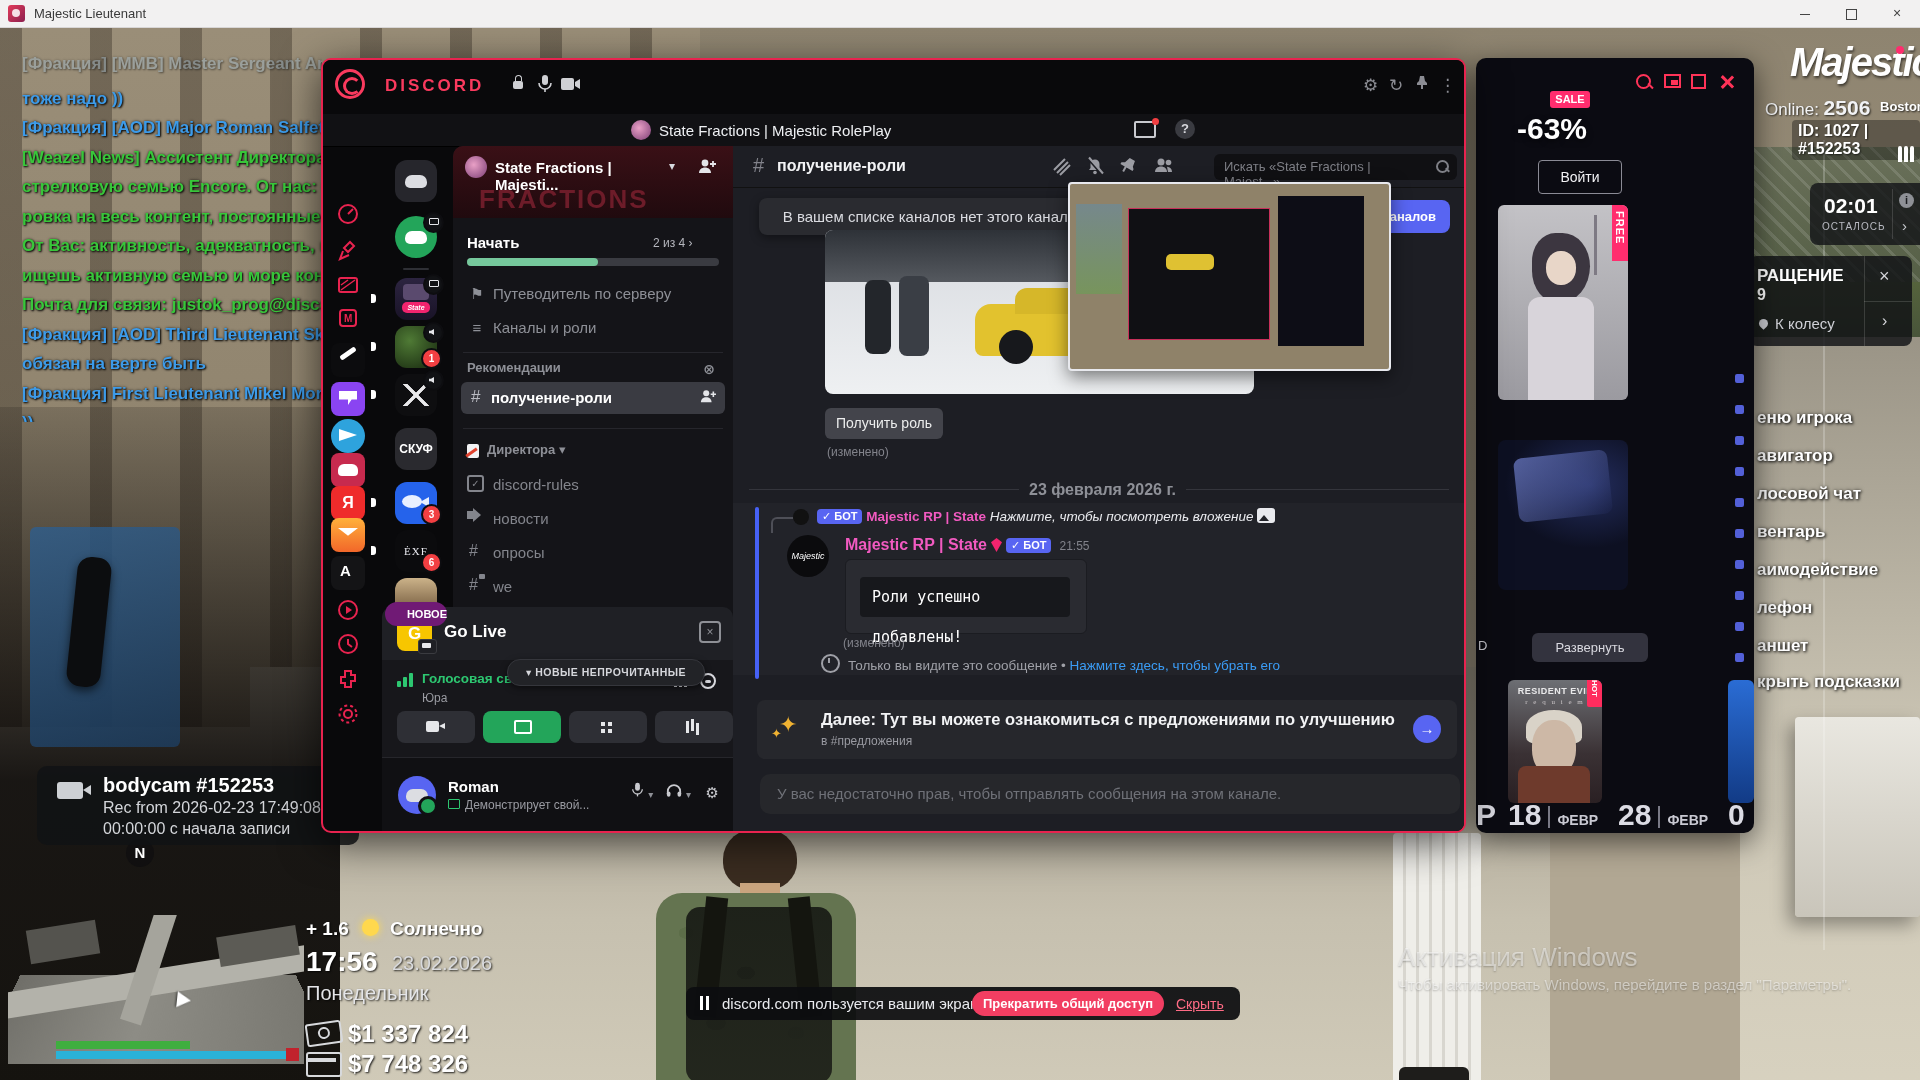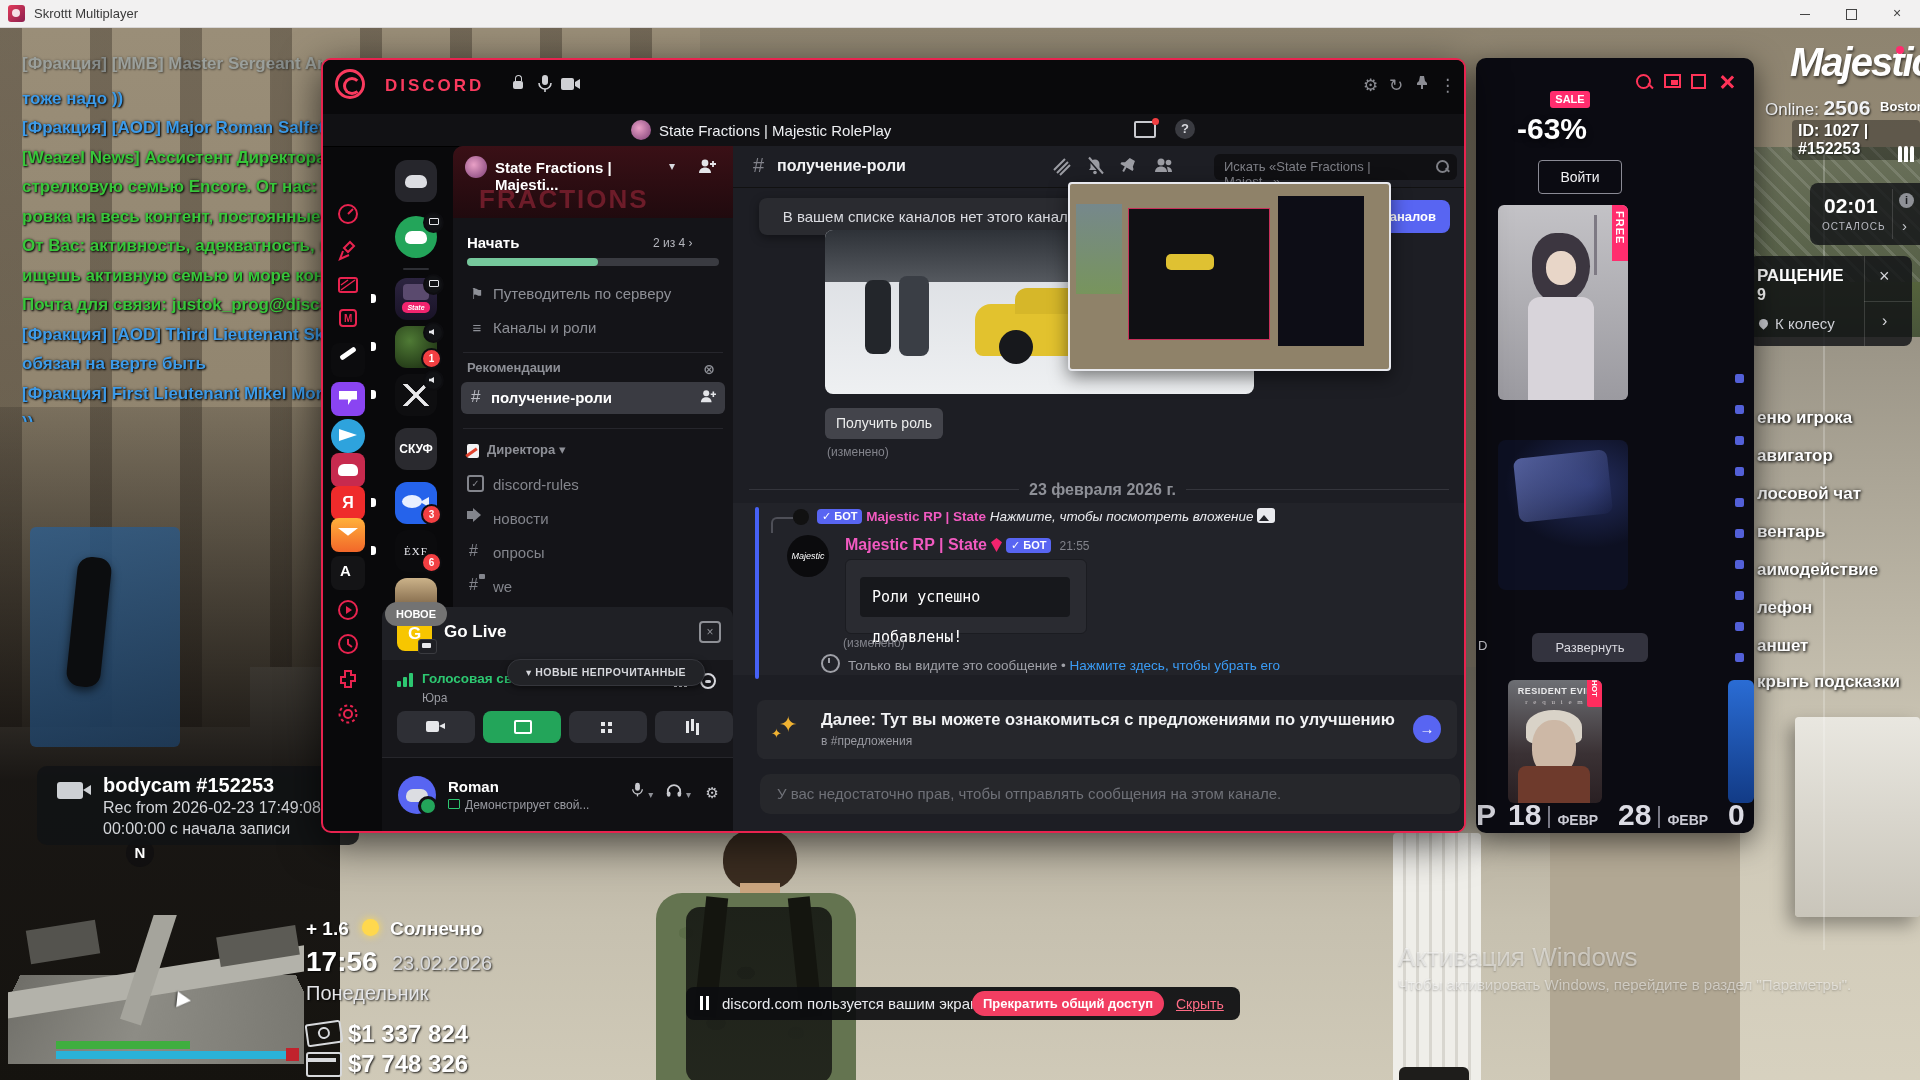--- a/index.html
+++ b/index.html
@@ -225,21 +225,21 @@
   .fishserv{background:#2563eb;}
   .fish{position:absolute;left:7px;top:13px;width:20px;height:13px;background:#e8f0ff;border-radius:50%;}
   .fish:after{content:"";position:absolute;right:-7px;top:2px;border-right:9px solid #e8f0ff;border-top:5px solid transparent;border-bottom:5px solid transparent;}
   .exfserv{background:#0b0b0d;color:#e9e9ef;font-size:11px;text-align:center;line-height:42px;font-family:"Liberation Serif",serif;letter-spacing:1px;}
   .hotelserv{background:linear-gradient(180deg,#cbb289,#7e6547 70%,#4e3c2a);}
   .badge-scr{position:absolute;width:17px;height:17px;border-radius:50%;background:#111215;border:2px solid #0d0d10;}
   .badge-scr:after{content:"";position:absolute;left:3.5px;top:4px;width:8px;height:5px;border:1.5px solid #e4e5e9;border-radius:1px;}
   .badge-spk{position:absolute;width:17px;height:17px;border-radius:50%;background:#111215;border:2px solid #0d0d10;}
   .badge-spk:after{content:"";position:absolute;left:4px;top:5px;width:5px;height:6px;background:#e4e5e9;clip-path:polygon(0 30%,40% 30%,100% 0,100% 100%,40% 70%,0 70%);}
   .badge-num{position:absolute;width:17px;height:17px;border-radius:50%;background:#f23f42;border:2px solid #0d0d10;color:#fff;font-size:10px;font-weight:bold;text-align:center;line-height:17px;}
-  .newpill{position:absolute;left:12px;width:62px;height:24px;background:#737373;border-radius:12px;color:#fff;font-weight:bold;font-size:11px;text-align:center;line-height:24px;z-index:2;}
+  .newpill{position:absolute;left:12px;width:62px;height:24px;background:#701a75;border-radius:12px;color:#fff;font-weight:bold;font-size:11px;text-align:right;line-height:24px;z-index:2;}
   .unreadnub{position:absolute;left:-2px;width:5px;height:9px;background:#fff;border-radius:0 3px 3px 0;}
 
   .sbar{position:absolute;left:130px;top:86px;width:280px;height:689px;background:#141418;border-radius:10px 0 0 0;overflow:hidden;}
   .sb-banner{position:absolute;left:0;top:0;width:280px;height:72px;background:linear-gradient(180deg,#3a1016,#200a0e);overflow:hidden;}
   .sb-banner .frtxt{position:absolute;left:26px;top:38px;font-weight:bold;font-size:26px;letter-spacing:2px;color:#7a1f2e;opacity:.85;}
   .sb-head{position:absolute;left:12px;top:10px;width:256px;height:24px;color:#fff;font-weight:bold;font-size:15px;}
   .sb-head .hicon{position:absolute;left:0;top:0;width:22px;height:22px;border-radius:50%;background:radial-gradient(circle at 40% 40%,#e9a0c6,#7b3d74);}
   .sb-head .hname{position:absolute;left:30px;top:3px;max-width:170px;overflow:hidden;}
   .sb-head .chev{position:absolute;left:204px;top:3px;color:#d8d9de;font-size:12px;}
   .sb-head .padd{position:absolute;left:232px;top:1px;color:#e4e5e9;}
@@ -360,21 +360,21 @@
   .embed .go{position:absolute;right:16px;top:15px;width:28px;height:28px;border-radius:50%;background:#5865f2;color:#fff;font-size:15px;text-align:center;line-height:28px;}
   .inputbar{position:absolute;left:27px;top:628px;width:700px;height:40px;background:#26272b;border-radius:10px;color:#6f7178;font-size:15px;line-height:40px;padding-left:17px;box-sizing:border-box;}
 </style>
 </head>
 <body>
 
 <div id="screen">
 
   <div class="titlebar">
     <div class="appicon"></div>
-    <div class="title">Skrottt Multiplayer</div>
+    <div class="title">Majestic Lieutenant</div>
     <div class="wbtn wmin"><i></i></div>
     <div class="wbtn wmax"><i></i></div>
     <div class="wbtn wclose">×</div>
   </div>
 
   <div id="scene">
     <div class="wall-stripes"></div>
     <div class="fence-right"></div>
     <div class="grass-right"></div>
     <div class="road-right"></div>

